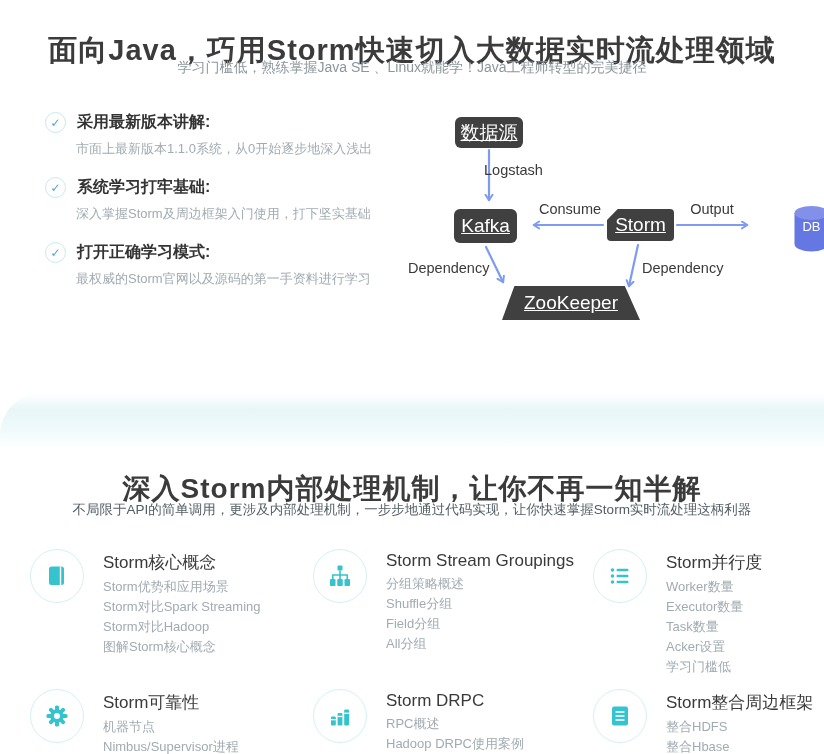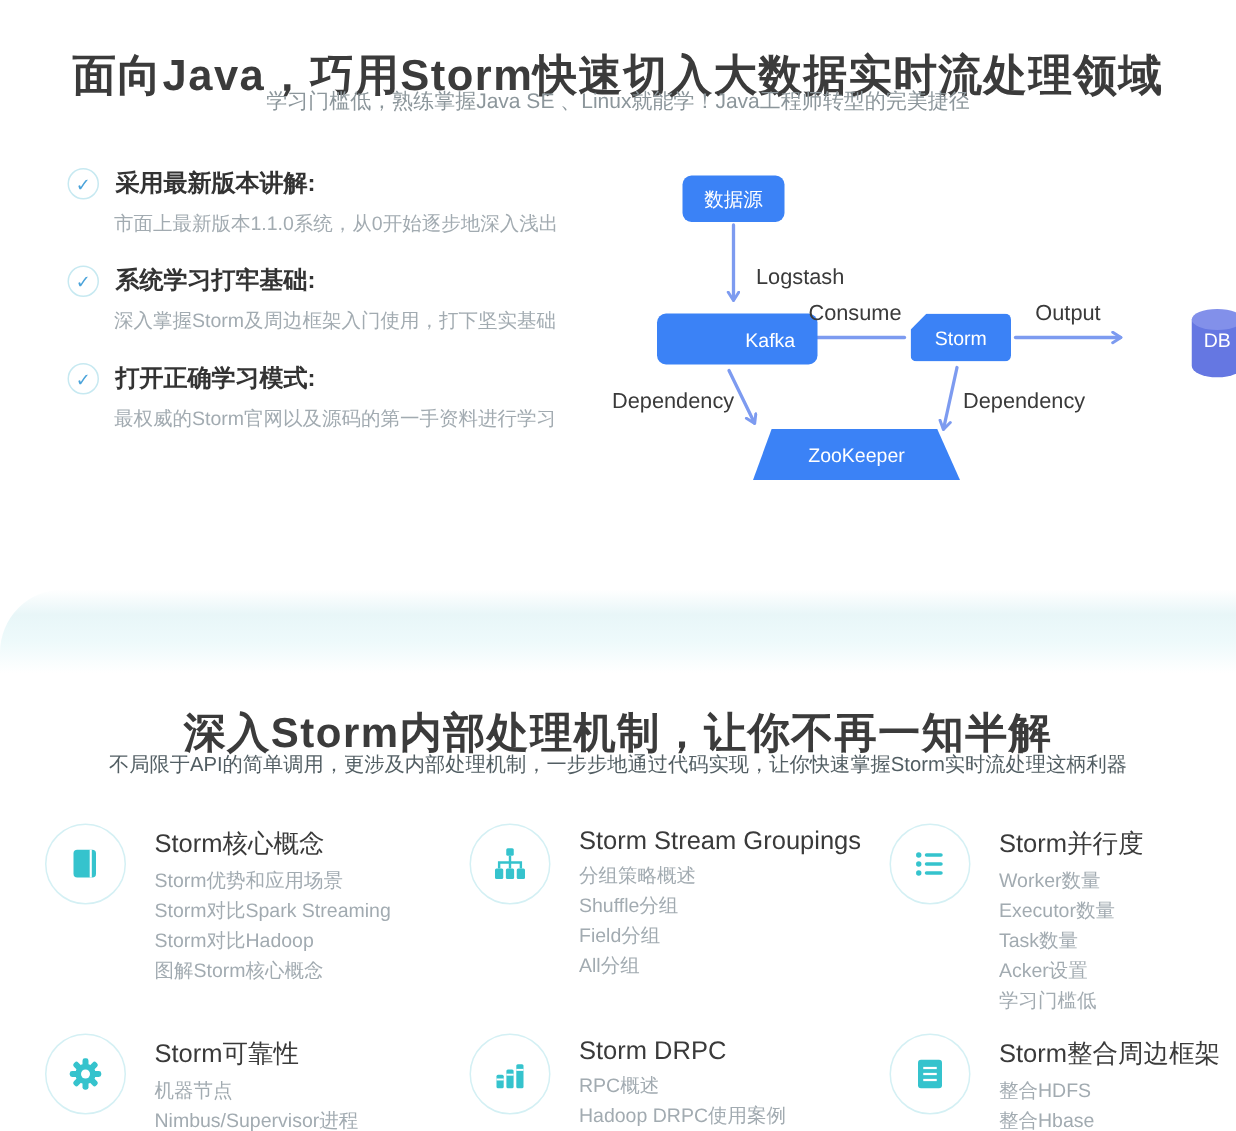--- a/index.html
+++ b/index.html
@@ -25,38 +25,38 @@
   .check-circle{
     width:19px;height:19px;border-radius:50%;border:1px solid #c7e9f1;
     display:flex;align-items:center;justify-content:center;flex:0 0 auto;
     color:#4aa3da;font-size:12px;font-weight:bold;line-height:1;
   }
   .sp-heading{margin-left:11px;font-size:16px;font-weight:bold;color:#333;}
   .sp-desc{margin:7px 0 0 31px;font-size:13px;color:#a2abb1;}
   
   .diagram{position:absolute;left:400px;top:105px;width:424px;height:230px;}
   .dg-node{
-    position:absolute;background:#3b82f6;color:#fff;border-radius:6px;
-    display:flex;align-items:center;justify-content:center;font-size:13px;
+    position:absolute;background:#404040;color:#fff;border-radius:6px;
+    display:flex;align-items:center;justify-content:center;font-size:19px;text-decoration:underline;
   }
   .dg-source{left:55px;top:12px;width:68px;height:31px;}
-  .dg-kafka{left:38px;top:104px;width:63px;height:34px;padding-left:44px;}
+  .dg-kafka{left:54px;top:104px;width:63px;height:34px;}
   .dg-storm{left:207px;top:104px;width:67px;height:32px;border-radius:0 4px 4px 4px;
     clip-path:polygon(16% 0,100% 0,100% 100%,0 100%,0 34%);}
   .dg-zk{
     left:102px;top:181px;width:138px;height:34px;border-radius:0;
     clip-path:polygon(9% 0,89% 0,100% 100%,0 100%);
   }
   .dg-db{position:absolute;left:357px;top:100px;width:35px;height:48px;margin-left:37px;}
   .dg-db-label{
     position:absolute;left:0;top:14px;width:100%;text-align:center;
     color:#fff;font-size:13px;
   }
   .dg-label{position:absolute;color:#3a3a3a;font-size:14.5px;}
-  .lbl-logstash{left:104px;top:57px;margin-top:15px;}
+  .lbl-logstash{left:84px;top:57px;}
   .lbl-consume{left:134px;top:96px;width:72px;text-align:center;}
   .lbl-output{left:284px;top:96px;width:56px;text-align:center;}
   .lbl-dep-left{left:8px;top:155px;}
   .lbl-dep-right{left:242px;top:155px;}
   .dg-arrows{position:absolute;left:0;top:0;width:424px;height:230px;}
   
   .wave-band{
     position:absolute;left:0;top:393px;width:824px;height:56px;
     background:linear-gradient(180deg,rgba(236,249,250,0) 0%,#e8f6f8 30%,#eefafb 62%,#ffffff 100%);
     border-top-left-radius:42px;

